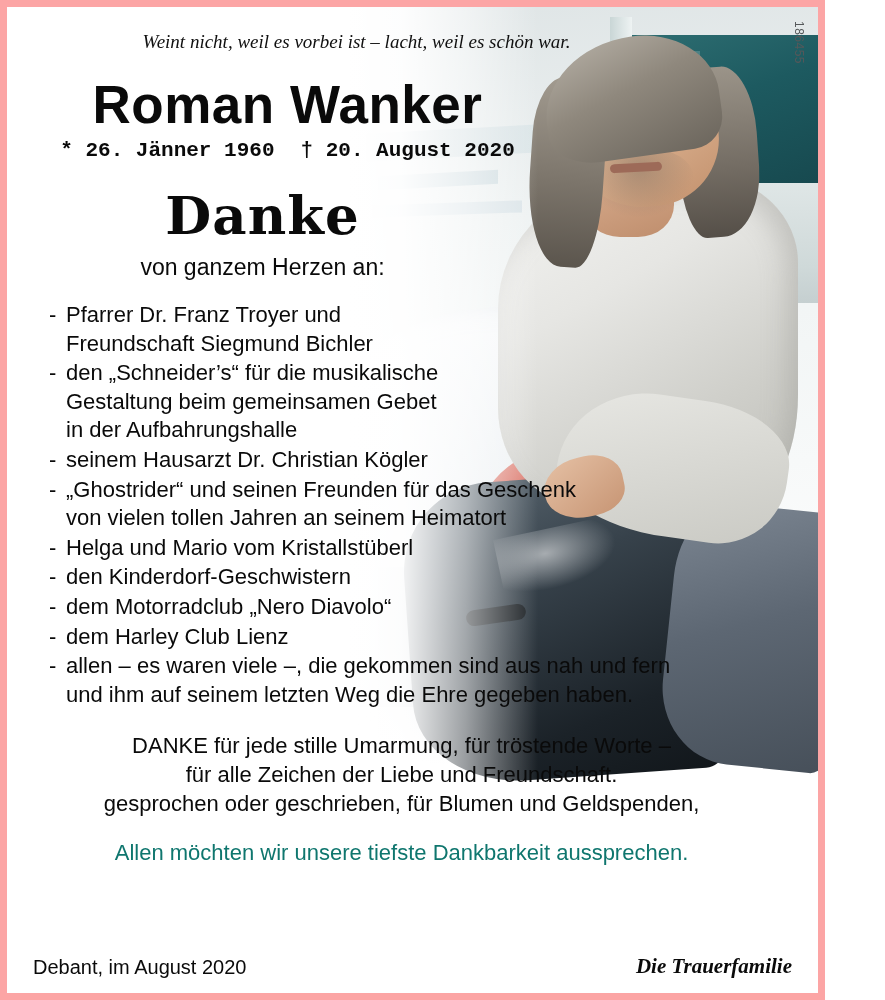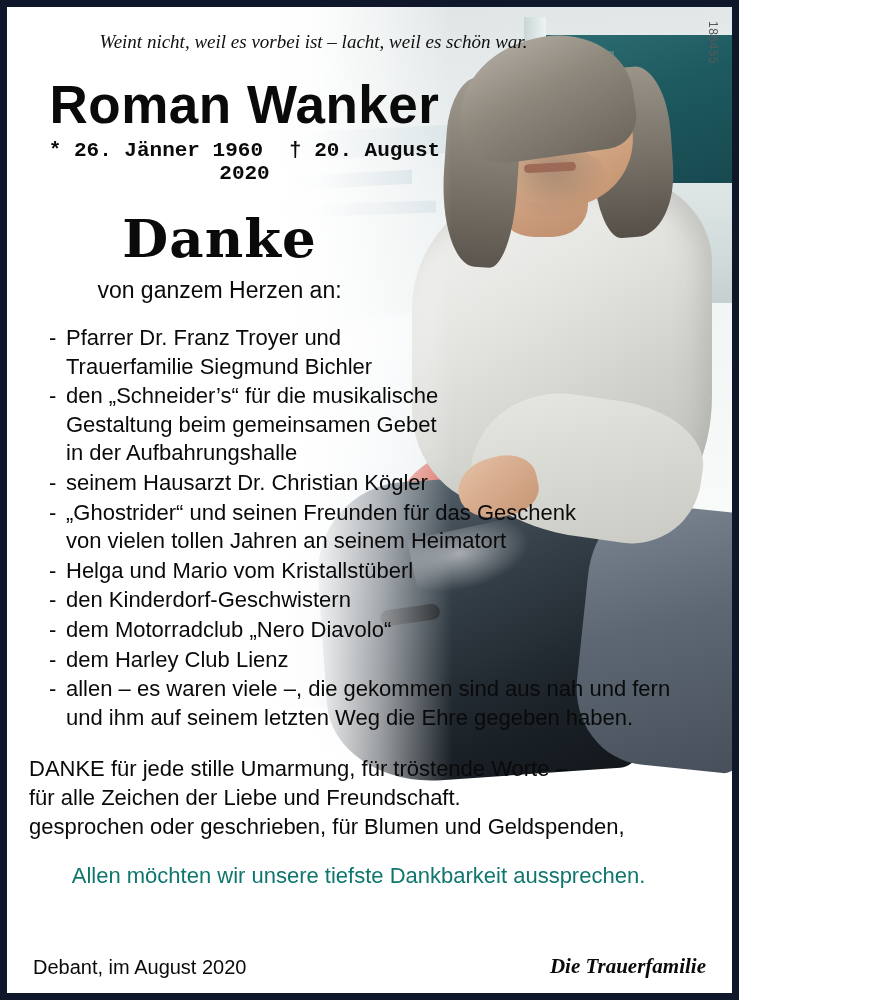--- a/index.html
+++ b/index.html
@@ -8,24 +8,24 @@
     background: #ffffff;
   }
   body {
     width: 885px;
     height: 1000px;
     font-family: "Liberation Sans", sans-serif;
     overflow: hidden;
   }
   .notice {
     position: relative;
-    width: 739px;
+    width: 825px;
     height: 1000px;
     box-sizing: border-box;
-    border: 7px solid #0f172a;
+    border: 7px solid #fca5a5;
     background: #ffffff;
     overflow: hidden;
   }
   
   .photo-layer {
     position: absolute;
     right: 0;
     top: 0;
     width: 470px;
     height: 986px;
@@ -388,21 +388,21 @@
   }
   .list-dash {
     width: 17px;
     flex: 0 0 17px;
   }
   .list-text > div {
     white-space: nowrap;
   }
   .closing {
     margin-top: 22px;
-    text-align: left;
+    text-align: center;
     font-size: 22px;
     line-height: 1.32;
     color: #0a0a0a;
     padding-right: 22px;
   }
   .closing2 {
     margin-top: 20px;
     text-align: center;
     font-size: 22px;
     line-height: 1.32;
@@ -481,21 +481,21 @@
     </div>
 
     <div class="danke-script">Danke</div>
     <div class="subtitle">von ganzem Herzen an:</div>
 
     <div class="list">
       <div class="list-item">
         <div class="list-dash">-</div>
         <div class="list-text">
           <div>Pfarrer Dr. Franz Troyer und</div>
-          <div>Trauerfamilie Siegmund Bichler</div>
+          <div>Freundschaft Siegmund Bichler</div>
         </div>
       </div>
       <div class="list-item">
         <div class="list-dash">-</div>
         <div class="list-text">
           <div>den „Schneider’s“ für die musikalische</div>
           <div>Gestaltung beim gemeinsamen Gebet</div>
           <div>in der Aufbahrungshalle</div>
         </div>
       </div>

